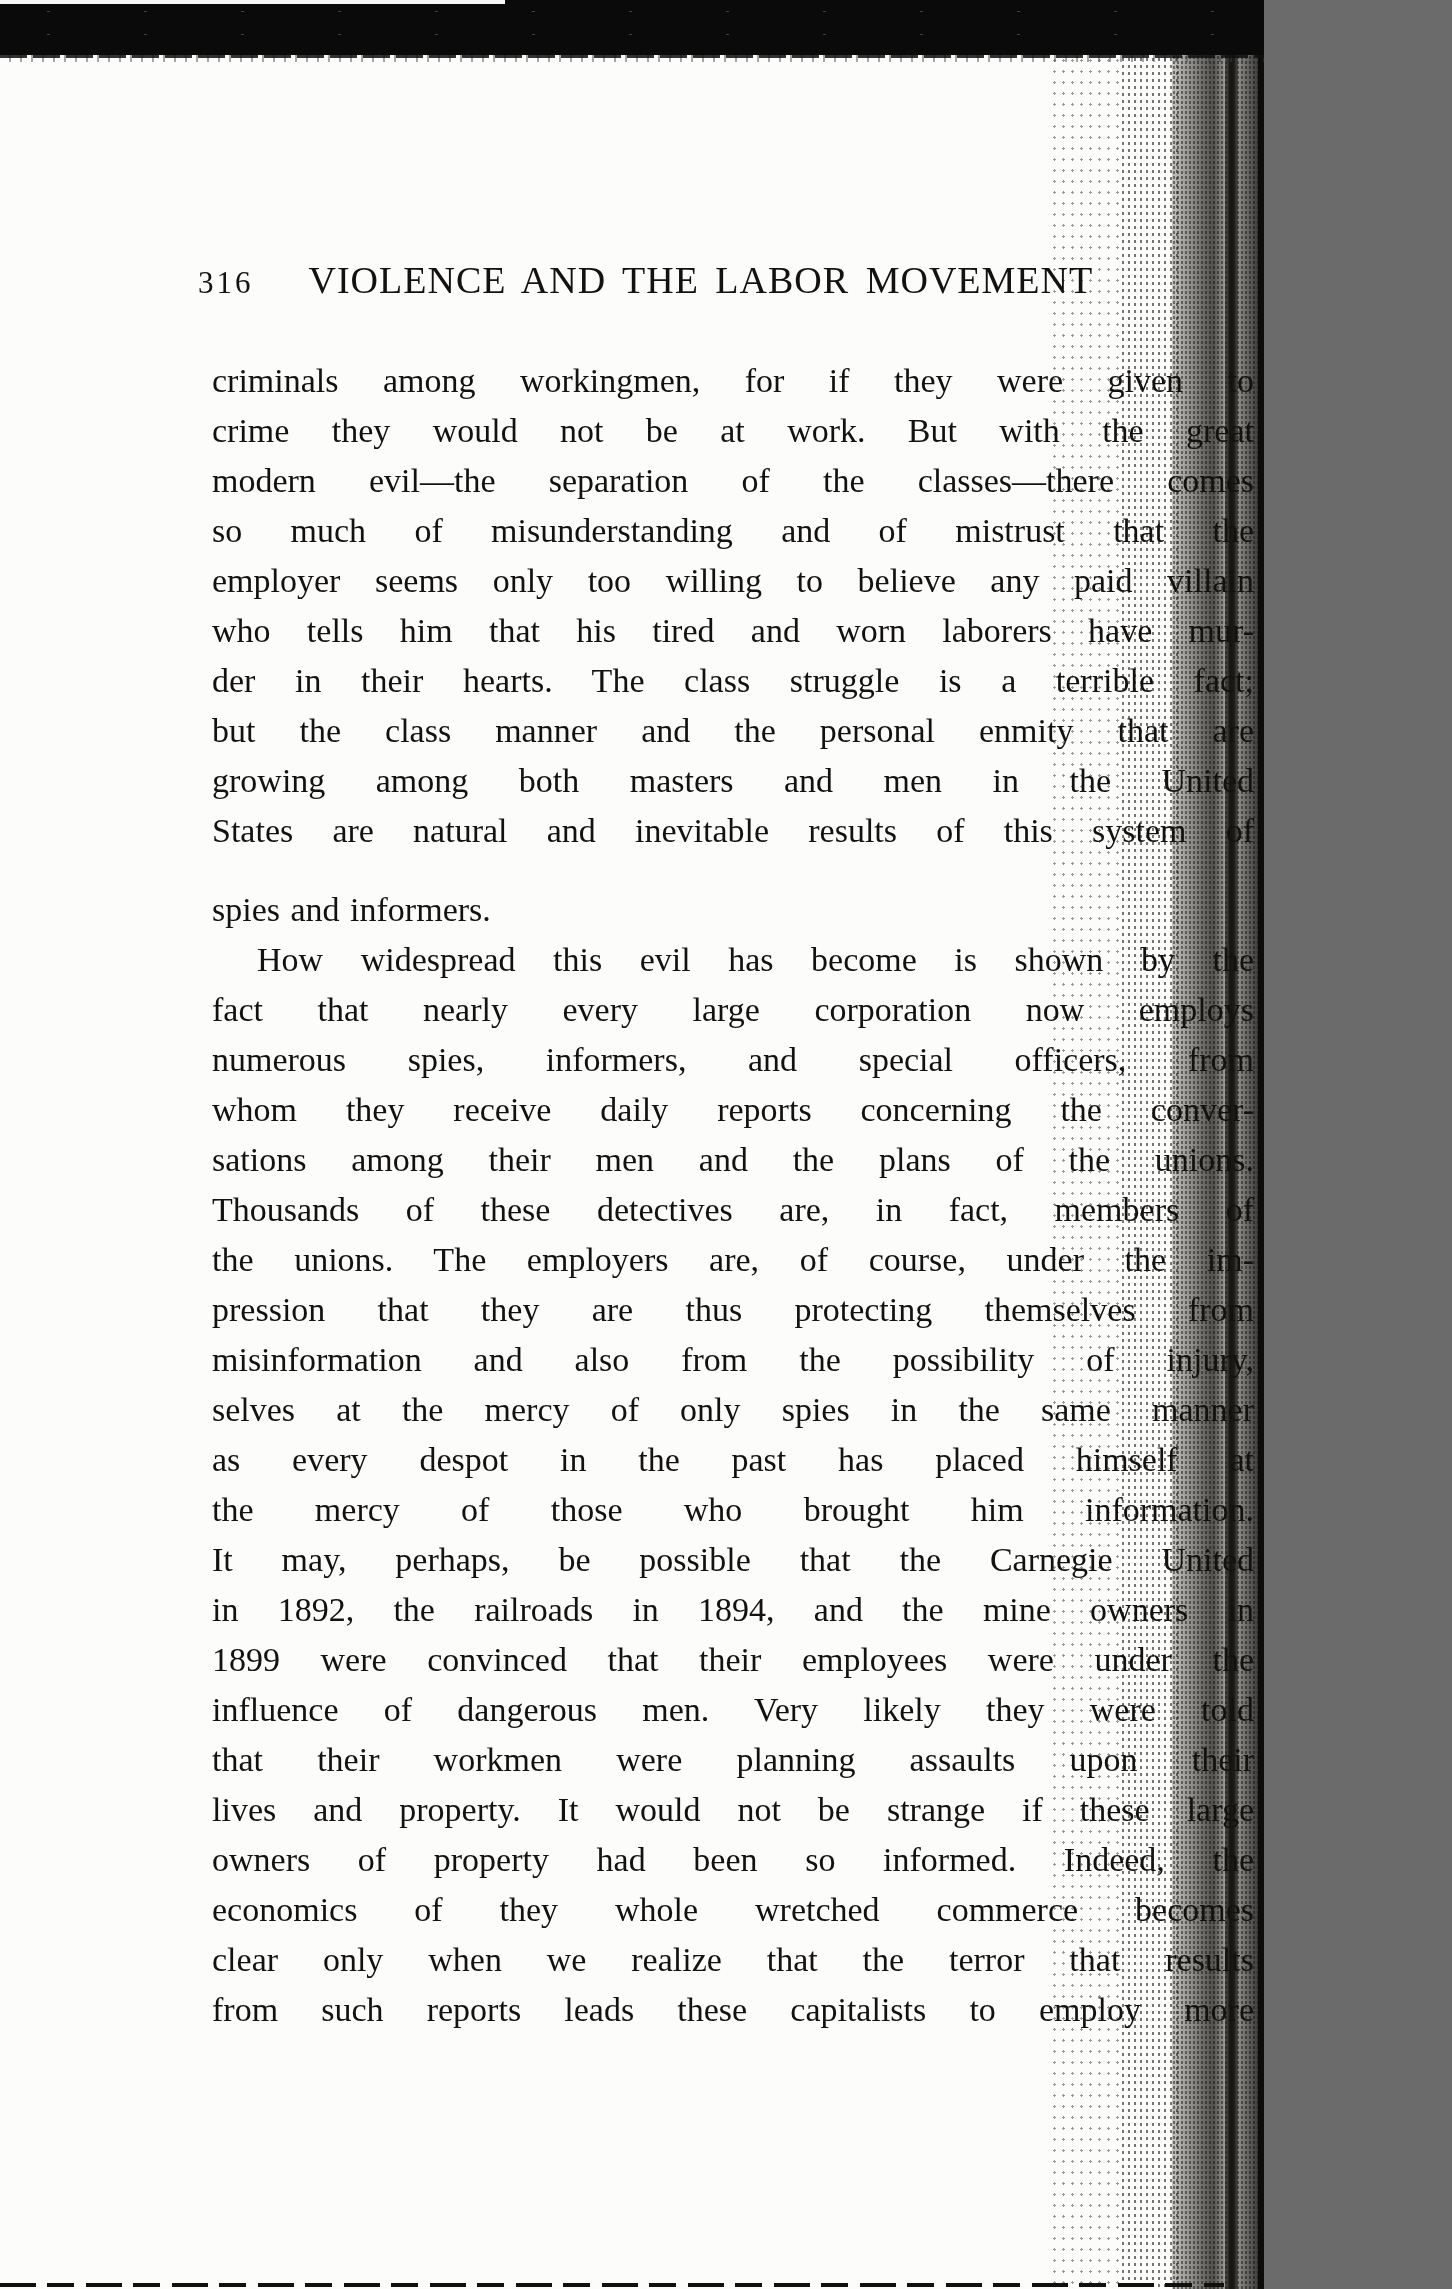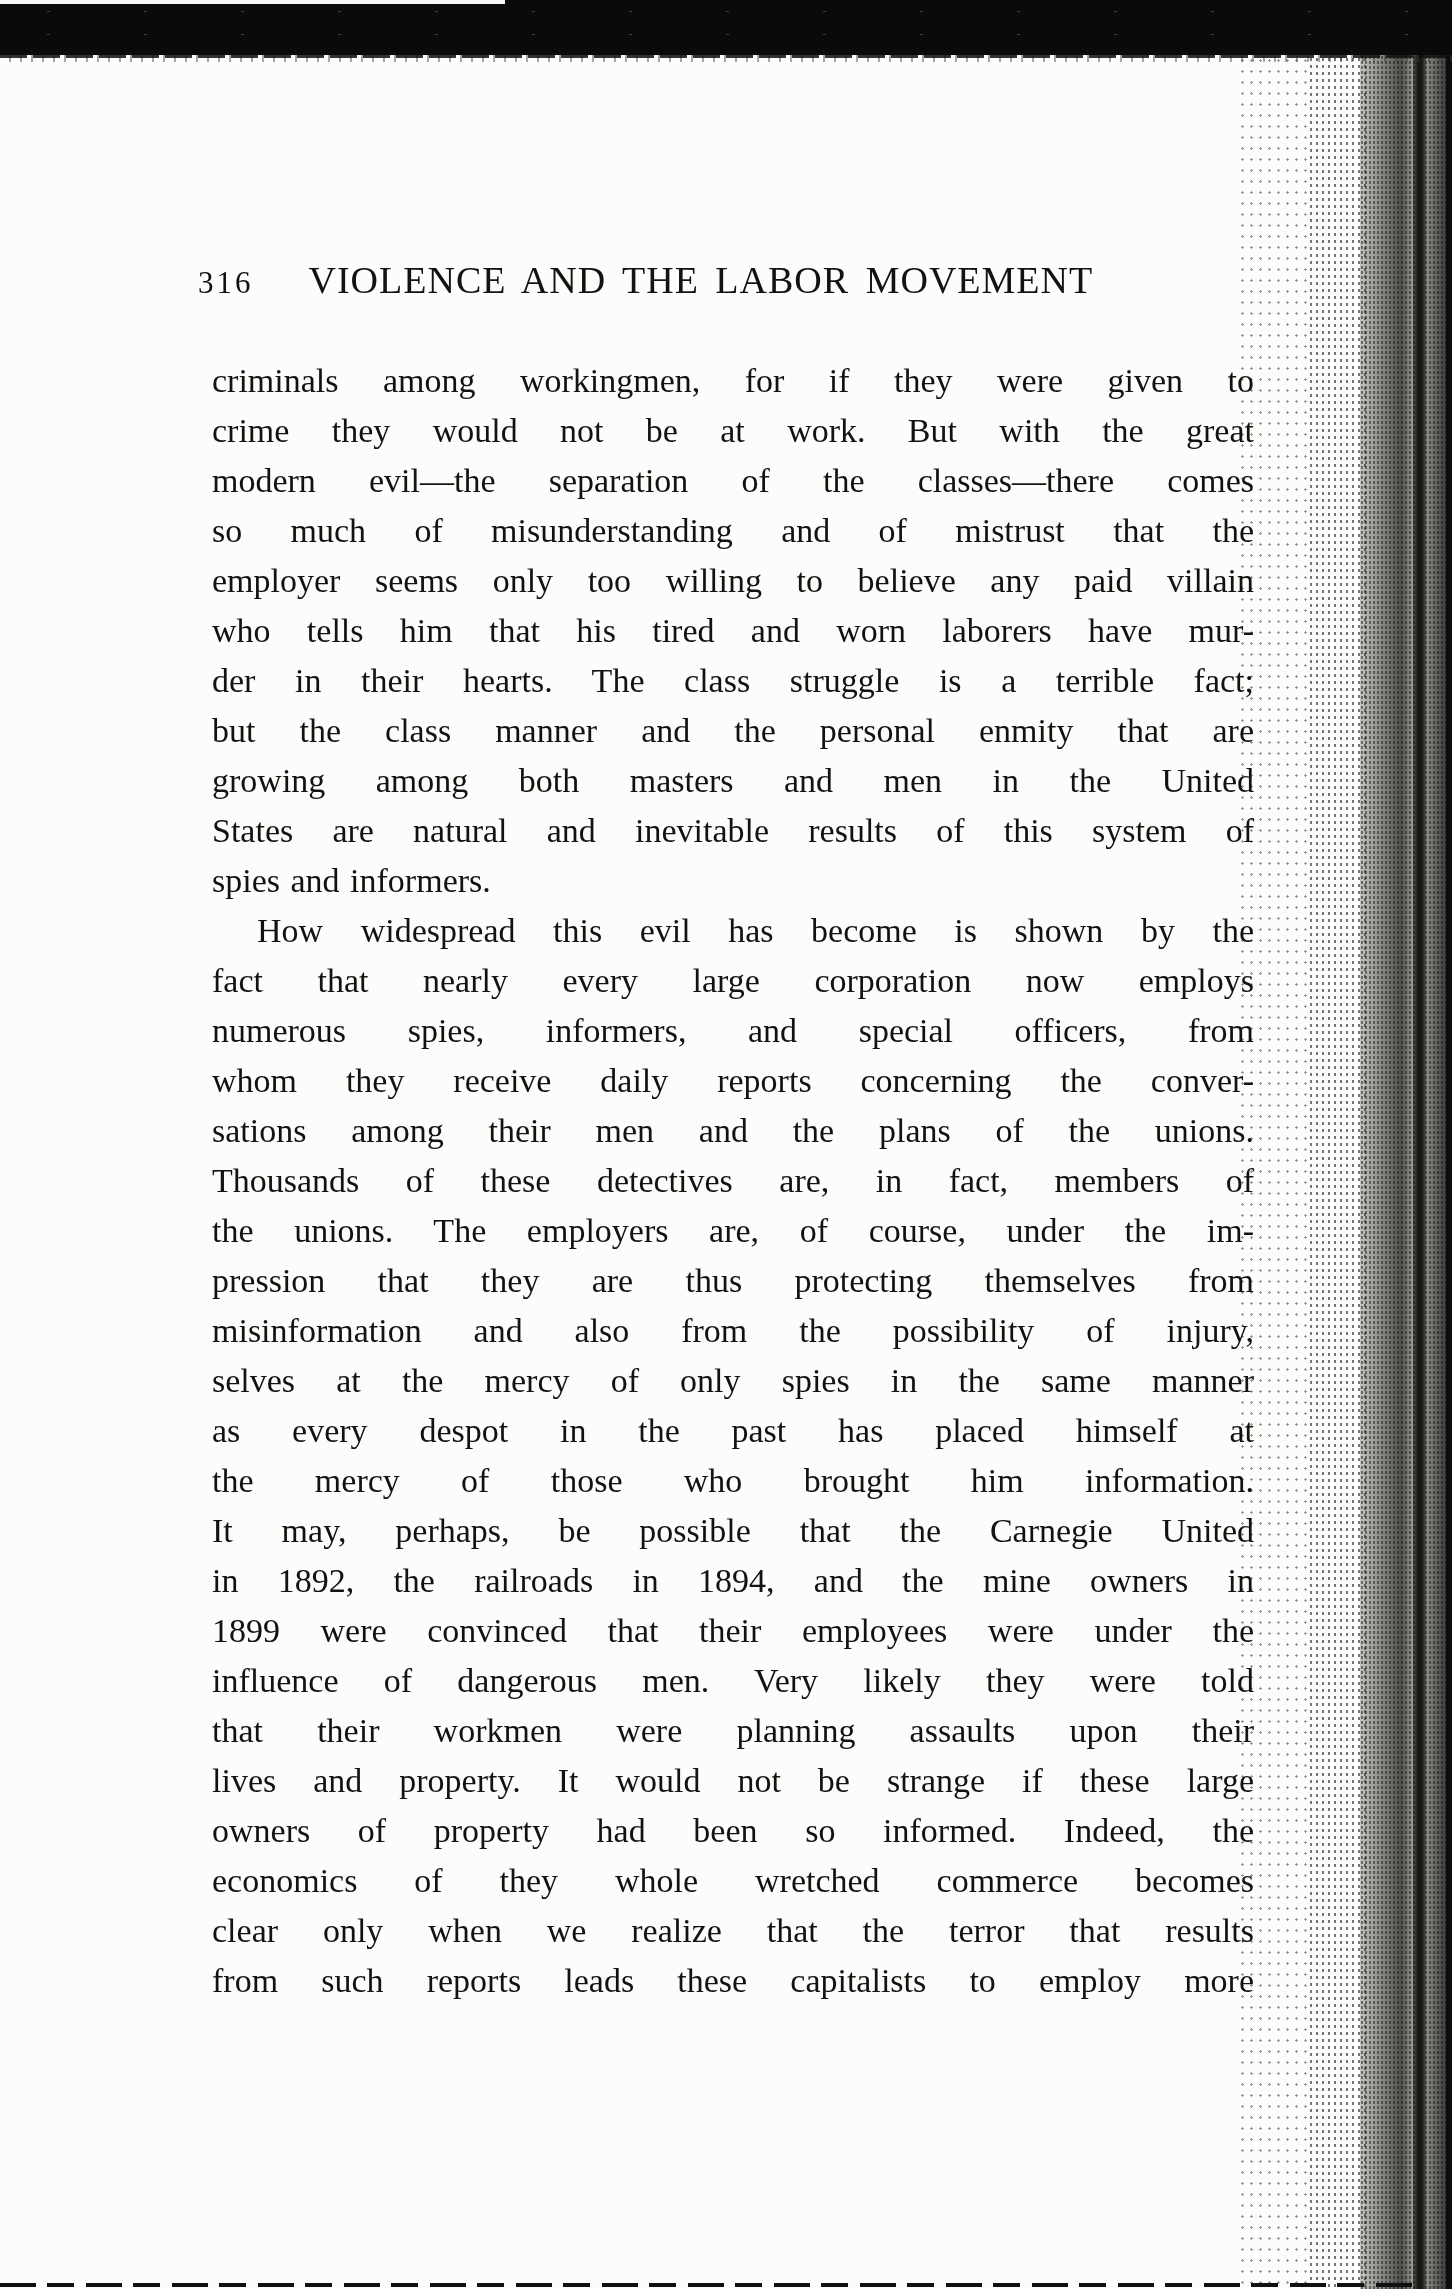--- a/index.html
+++ b/index.html
@@ -1,19 +1,19 @@
 <!DOCTYPE html>
 <html><head>
 <meta charset="utf-8">
 <style>
   html, body { margin: 0; padding: 0; background: #6b6b6b; }
 
   .page {
     position: relative;
-    width: 1452px;
+    width: 1264px;
     height: 2289px;
     background: #fcfcfa;
     overflow: hidden;
     font-family: "Liberation Serif", "DejaVu Serif", serif;
     color: #141210;
   }
 
   
   .top-bar {
     position: absolute; left: 0; top: 0; right: 0; height: 55px;
@@ -84,21 +84,21 @@
   }
 
   .body-text {
     position: absolute; left: 212px; top: 356px; width: 1042px; z-index: 3;
   }
   .line {
     height: 50px; line-height: 50px; font-size: 34px;
     text-align: justify; text-align-last: justify;
     word-spacing: 2px;
   }
-  .line.para-end { text-align-last: left; }
+  .line.para-end { text-align-last: left; margin-top: 29px; }
   .line.indent  { text-indent: 45px; }
 </style>
 </head>
 <body>
 
 <div class="page">
 
   <div class="edge-stipple-a"></div>
   <div class="edge-stipple-b"></div>
   <div class="edge-gradient"></div>

